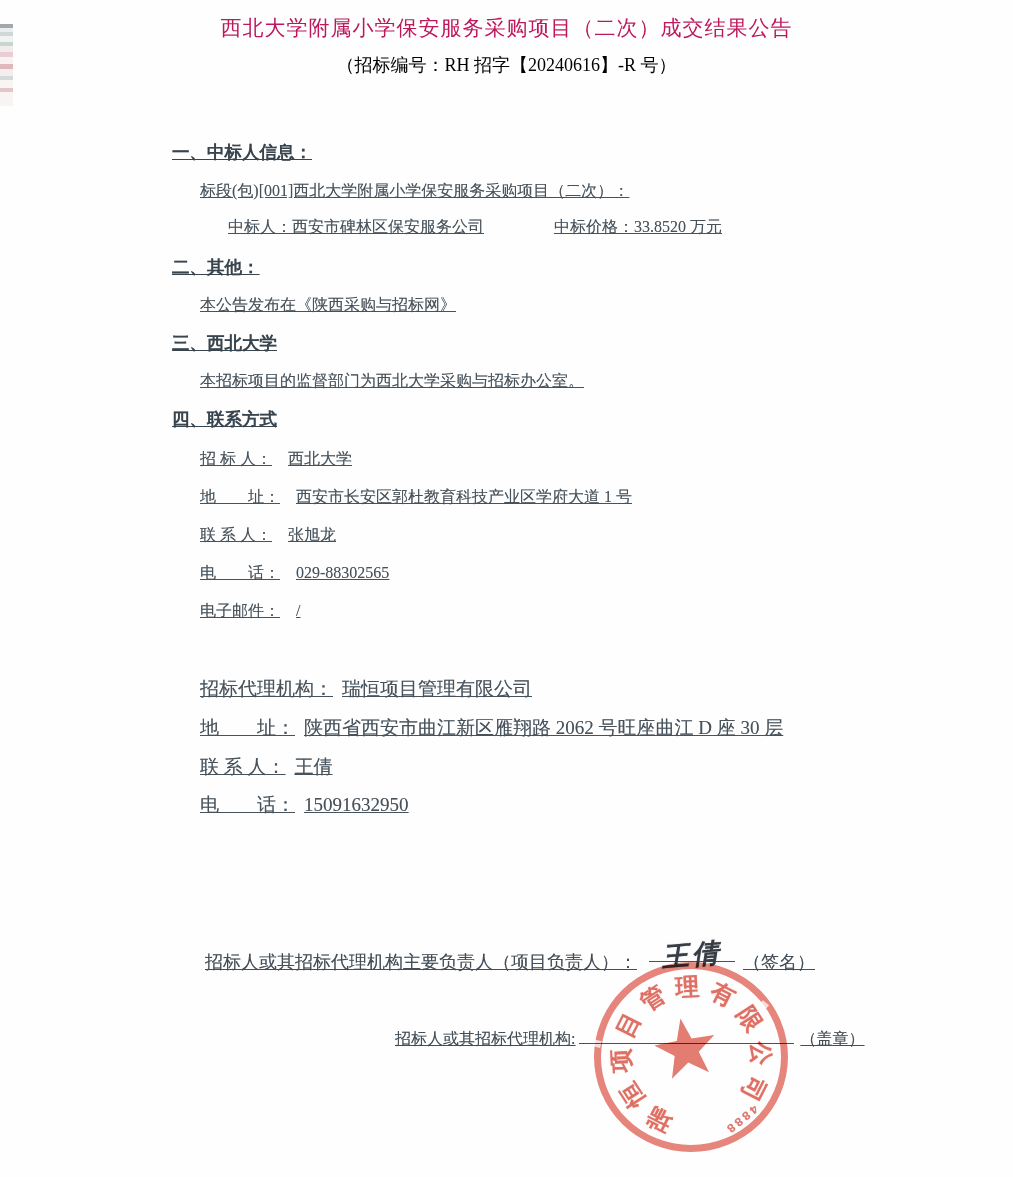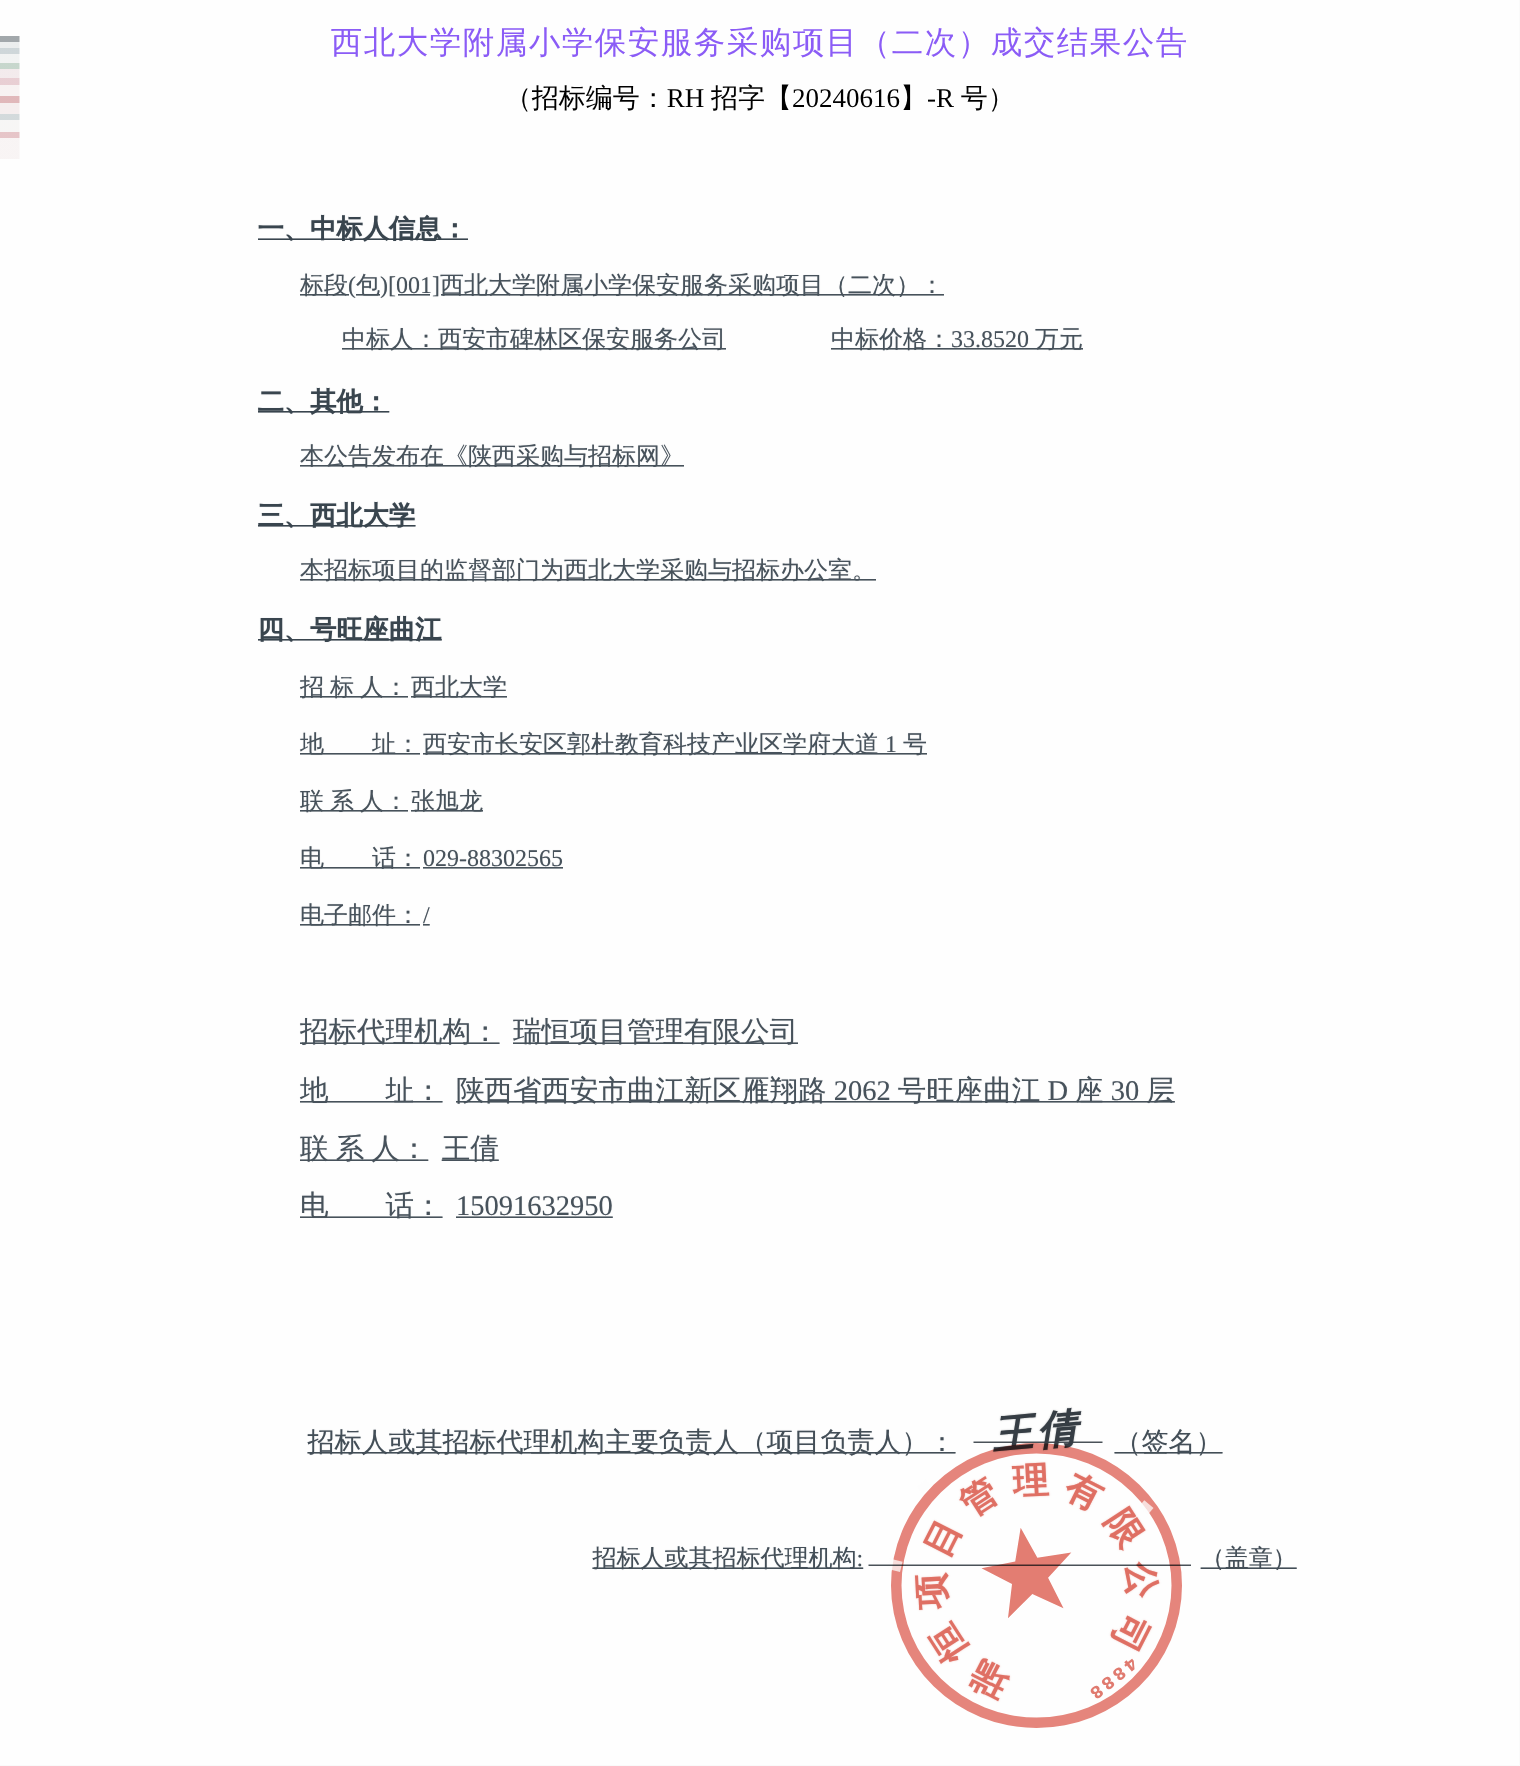--- a/index.html
+++ b/index.html
@@ -9,29 +9,29 @@
     font-family:"Liberation Serif","DejaVu Serif",serif;
   }
   .page{
     position:relative;width:1013px;height:1177px;
     background:#fefefe;overflow:hidden;
     color:#47525b;
   }
   .line{position:absolute;white-space:nowrap;font-size:16px;line-height:1.35;
         text-shadow:0 0 0.5px rgba(90,100,110,.45);text-decoration:underline;}
   .title{position:absolute;top:14px;left:0;width:100%;text-align:center;
-         font-size:21px;letter-spacing:1px;color:#8b5cf6;font-weight:400;}
+         font-size:21px;letter-spacing:1px;color:#be185d;font-weight:400;}
   .subtitle{position:absolute;top:53px;left:0;width:100%;text-align:center;
             font-size:18px;color:#000000;}
   .heading{font-weight:700;font-size:17.5px;color:#39454e;}
   .indent1{left:172px;}
   .indent2{left:200px;}
   .indent3{left:228px;}
   .price-part{margin-left:70px;}
-  .contact-row .val{margin-left:2px;}
+  .contact-row .val{margin-left:16px;}
   .agency-row{font-size:19px;}
   .agency-row .val{margin-left:9px;}
   .sig{font-size:18px;color:#434e57;}
   .sig2{font-size:16px;}
   .sig-underline{
     display:inline-block;vertical-align:baseline;text-align:center;
     border-bottom:1.6px solid #4a5258;height:20px;
   }
   .u1{width:86px;margin-left:12px;margin-right:8px;}
   .u2{width:215px;margin-left:4px;margin-right:6px;}
@@ -104,21 +104,21 @@
   <div class="line indent3" style="top:216px">
     <span>中标人：</span><span>西安市碑林区保安服务公司</span><span class="price-part">中标价格：</span><span>33.8520 万元</span>
   </div>
 
   <div class="line heading indent1" style="top:256px">二、其他：</div>
   <div class="line indent2" style="top:294px">本公告发布在《陕西采购与招标网》</div>
 
   <div class="line heading indent1" style="top:332px">三、西北大学</div>
   <div class="line indent2" style="top:370px">本招标项目的监督部门为西北大学采购与招标办公室。</div>
 
-  <div class="line heading indent1" style="top:408px">四、号旺座曲江</div>
+  <div class="line heading indent1" style="top:408px">四、联系方式</div>
 
   <div class="line indent2 contact-row" style="top:448px">
     <span class="lbl">招 标 人：</span><span class="val">西北大学</span>
   </div>
   <div class="line indent2 contact-row" style="top:486px">
     <span class="lbl">地　　址：</span><span class="val">西安市长安区郭杜教育科技产业区学府大道 1 号</span>
   </div>
   <div class="line indent2 contact-row" style="top:524px">
     <span class="lbl">联 系 人：</span><span class="val">张旭龙</span>
   </div>

